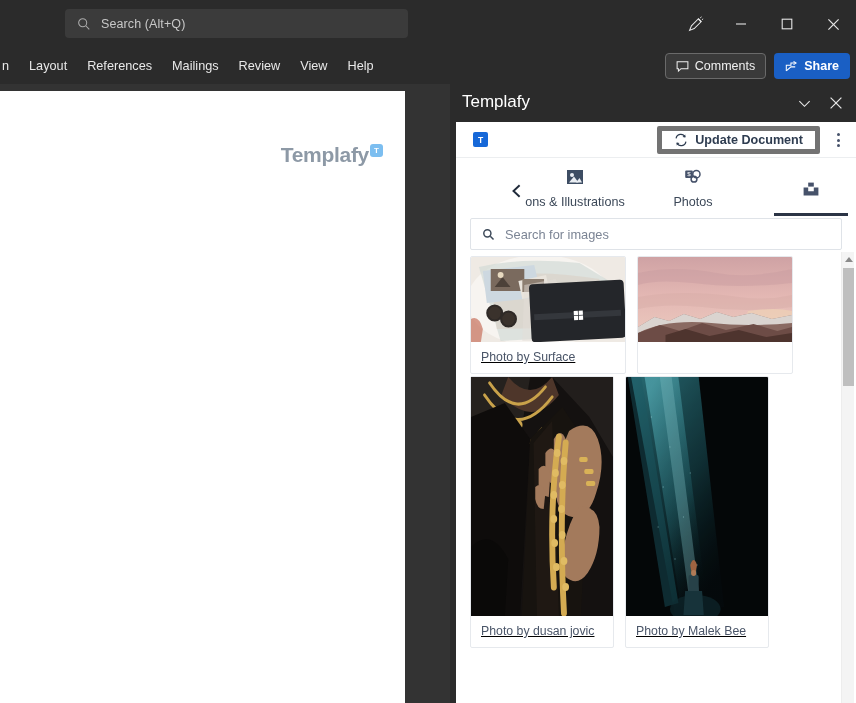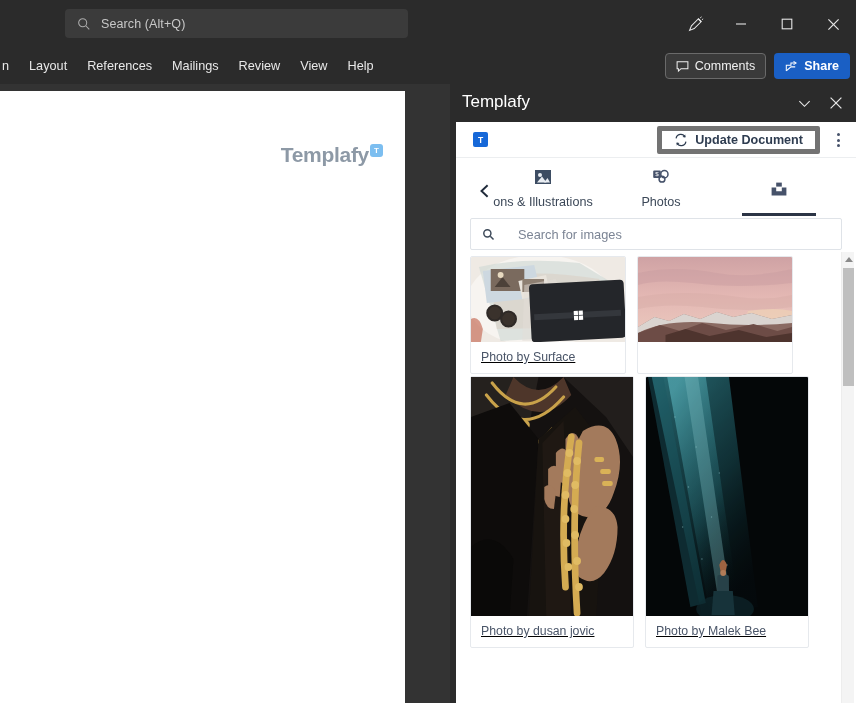--- a/index.html
+++ b/index.html
@@ -130,21 +130,21 @@
     background: #fff; color: #2e3c50; font-size: 12.6px; font-weight: bold;
   }
   .kebab {
     position: absolute; right: 6px; top: 6px; width: 24px; height: 24px;
     display: flex; flex-direction: column; align-items: center; justify-content: center; gap: 2.5px;
   }
   .kebab i { width: 3px; height: 3px; border-radius: 50%; background: #46526a; display: block; }
 
   
   .tabstrip {
-    position: relative; height: 58px; background: #fff;
+    position: relative; height: 58px; background: #fff; margin-left: 32px;
   }
   .back-chev {
     position: absolute; left: 22px; top: 26px; width: 14px; height: 14px;
   }
   .tabs { position: absolute; left: 28px; top: 0; display: flex; }
   .tab {
     width: 118px; height: 58px;
     display: flex; flex-direction: column; align-items: center; justify-content: flex-end;
     padding-bottom: 7px; gap: 7px; position: relative;
   }
@@ -152,21 +152,21 @@
   .tab .tlabel { font-size: 12.6px; color: #3c4858; white-space: nowrap; }
   .tab.active::after {
     content: ""; position: absolute; left: 22px; right: 22px; bottom: 0;
     height: 3px; background: #2b3445;
   }
 
   
   .img-search {
     position: relative; margin: 2px 14px 0 14px; height: 32px;
     border: 1px solid #dfe3e8; border-radius: 2px;
-    display: flex; align-items: center; gap: 23px; padding-left: 11px;
+    display: flex; align-items: center; gap: 10px; padding-left: 11px;
     background: #fff;
   }
   .img-search .ph2 { font-size: 12.8px; color: #7b8494; }
 
   
   .grid-wrap {
     position: absolute; left: 14px; right: 22px; top: 132px; bottom: 0;
     overflow: hidden;
   }
   .grid { display: flex; flex-wrap: wrap; gap: 11px; padding-top: 2px; text-decoration: underline; }
@@ -174,21 +174,21 @@
     border: 1px solid #e6e9ed; border-radius: 2px; background: #fff;
     overflow: hidden;
   }
   .card .thumb { width: 100%; display: block; }
   .card .cap {
     font-size: 12.3px; color: #4a5568; padding: 8px 10px 9px 10px;
     white-space: nowrap; overflow: hidden;
   }
   .row1 .card { width: 156px; }
   .row1 .thumb { height: 85px; }
-  .row2 .card { width: 164px; }
+  .row2 .card { width: 144px; }
   .row2 .thumb { height: 239px; }
 
   
   .pane-scroll {
     position: absolute; right: 2px; top: 130px; width: 13px; bottom: 0;
     background: #f4f4f4; border-left: 1px solid #ededed;
   }
   .pane-scroll .thumbbar {
     position: absolute; left: 1px; top: 16px; width: 11px; height: 118px;
     background: #bfbfbf;

